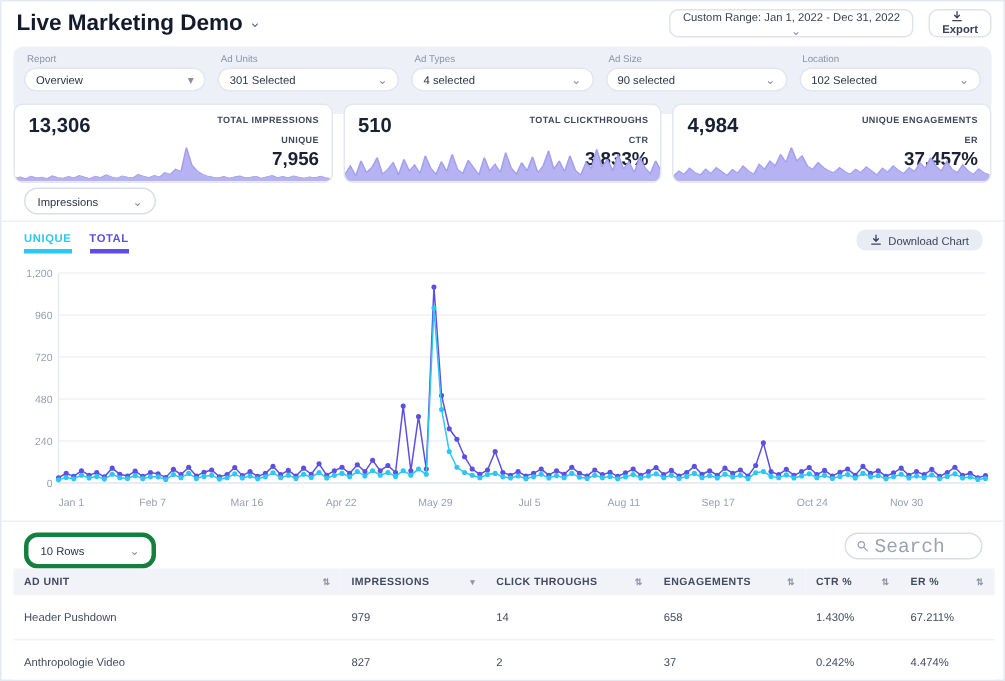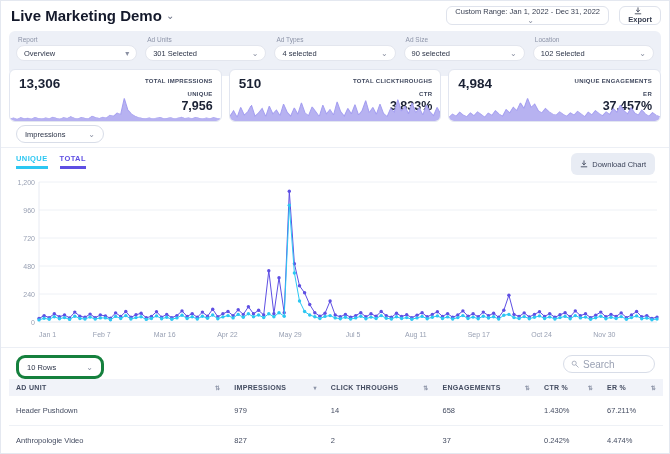--- a/index.html
+++ b/index.html
@@ -34,31 +34,31 @@
   .spark { position:absolute; left:0; right:0; bottom:0; height:24px; width:100%; }
 
   
   .metric-select { position:absolute; top:124px; left:15px; width:88px; height:18px; background:#fff; border:1px solid #d8dde8;
                    border-radius:9px; display:flex; align-items:center; justify-content:space-between; padding:0 8px; font-size:7.5px; color:#2c3448; cursor:pointer; }
 
   
   .chart-section { position:absolute; top:146px; left:0; right:0; height:200px; border-top:1px solid #eceff5; }
   .legend { position:absolute; top:6px; left:15px; display:flex; gap:12px; }
   .legend-item { font-size:7.5px; font-weight:bold; letter-spacing:.4px; padding-bottom:3px; border-bottom:3px solid transparent; cursor:pointer; }
-  .dl-chart-btn { position:absolute; top:5px; right:14px; height:22px; background:#e8ecf4; border:none; border-radius:6px;
+  .dl-chart-btn { position:absolute; top:5px; right:14px; height:14px; background:#e8ecf4; border:none; border-radius:6px;
                   font-size:7.5px; color:#3c445a; display:flex; align-items:center; padding:0 9px; cursor:pointer; font-family:inherit; }
   #main-chart { position:absolute; top:26px; left:8px; }
 
   
   .tbl-controls { position:absolute; top:346px; left:0; right:0; height:32px; border-top:1px solid #eceff5; }
   .rows-select { position:absolute; top:7px; left:15px; width:88px; height:24px; background:#fff; border:3px solid #15803d;
                  border-radius:9px; display:flex; align-items:center; justify-content:space-between; padding:0 8px; font-size:7.5px; color:#2c3448; cursor:pointer;text-align:center; }
   .search-box { position:absolute; top:7px; right:14px; width:92px; height:18px; background:#fff; border:1px solid #d8dde8;
                 border-radius:9px; display:flex; align-items:center; padding:0 7px; gap:4px; }
-  .search-box input { border:none; outline:none; width:60px; font-size:10px; color:#3a4153; font-family:Liberation Sans, sans-serif; }
+  .search-box input { border:none; outline:none; width:60px; font-size:13px; color:#3a4153; font-family:Liberation Mono, monospace; }
   .search-box input::placeholder { color:#9aa1b3; }
 
   
   .data-table { position:absolute; top:378px; left:8px; right:8px; border-collapse:collapse; table-layout:fixed; width:654px; }
   .data-table th { background:#f1f3f9; font-size:7px; font-weight:bold; color:#434b60; letter-spacing:.3px; text-align:left;
                    padding:5px 7px; white-space:nowrap; }
   .th-inner { display:flex; align-items:center; justify-content:space-between; }
   .sort-ic { color:#8d94a8; font-size:6px; margin-left:3px; }
   .data-table td { font-size:7.5px; color:#444c61; padding:10px 7px; border-bottom:1px solid #eef1f6; white-space:nowrap; }
   .data-table tbody tr { background:#fff; }

